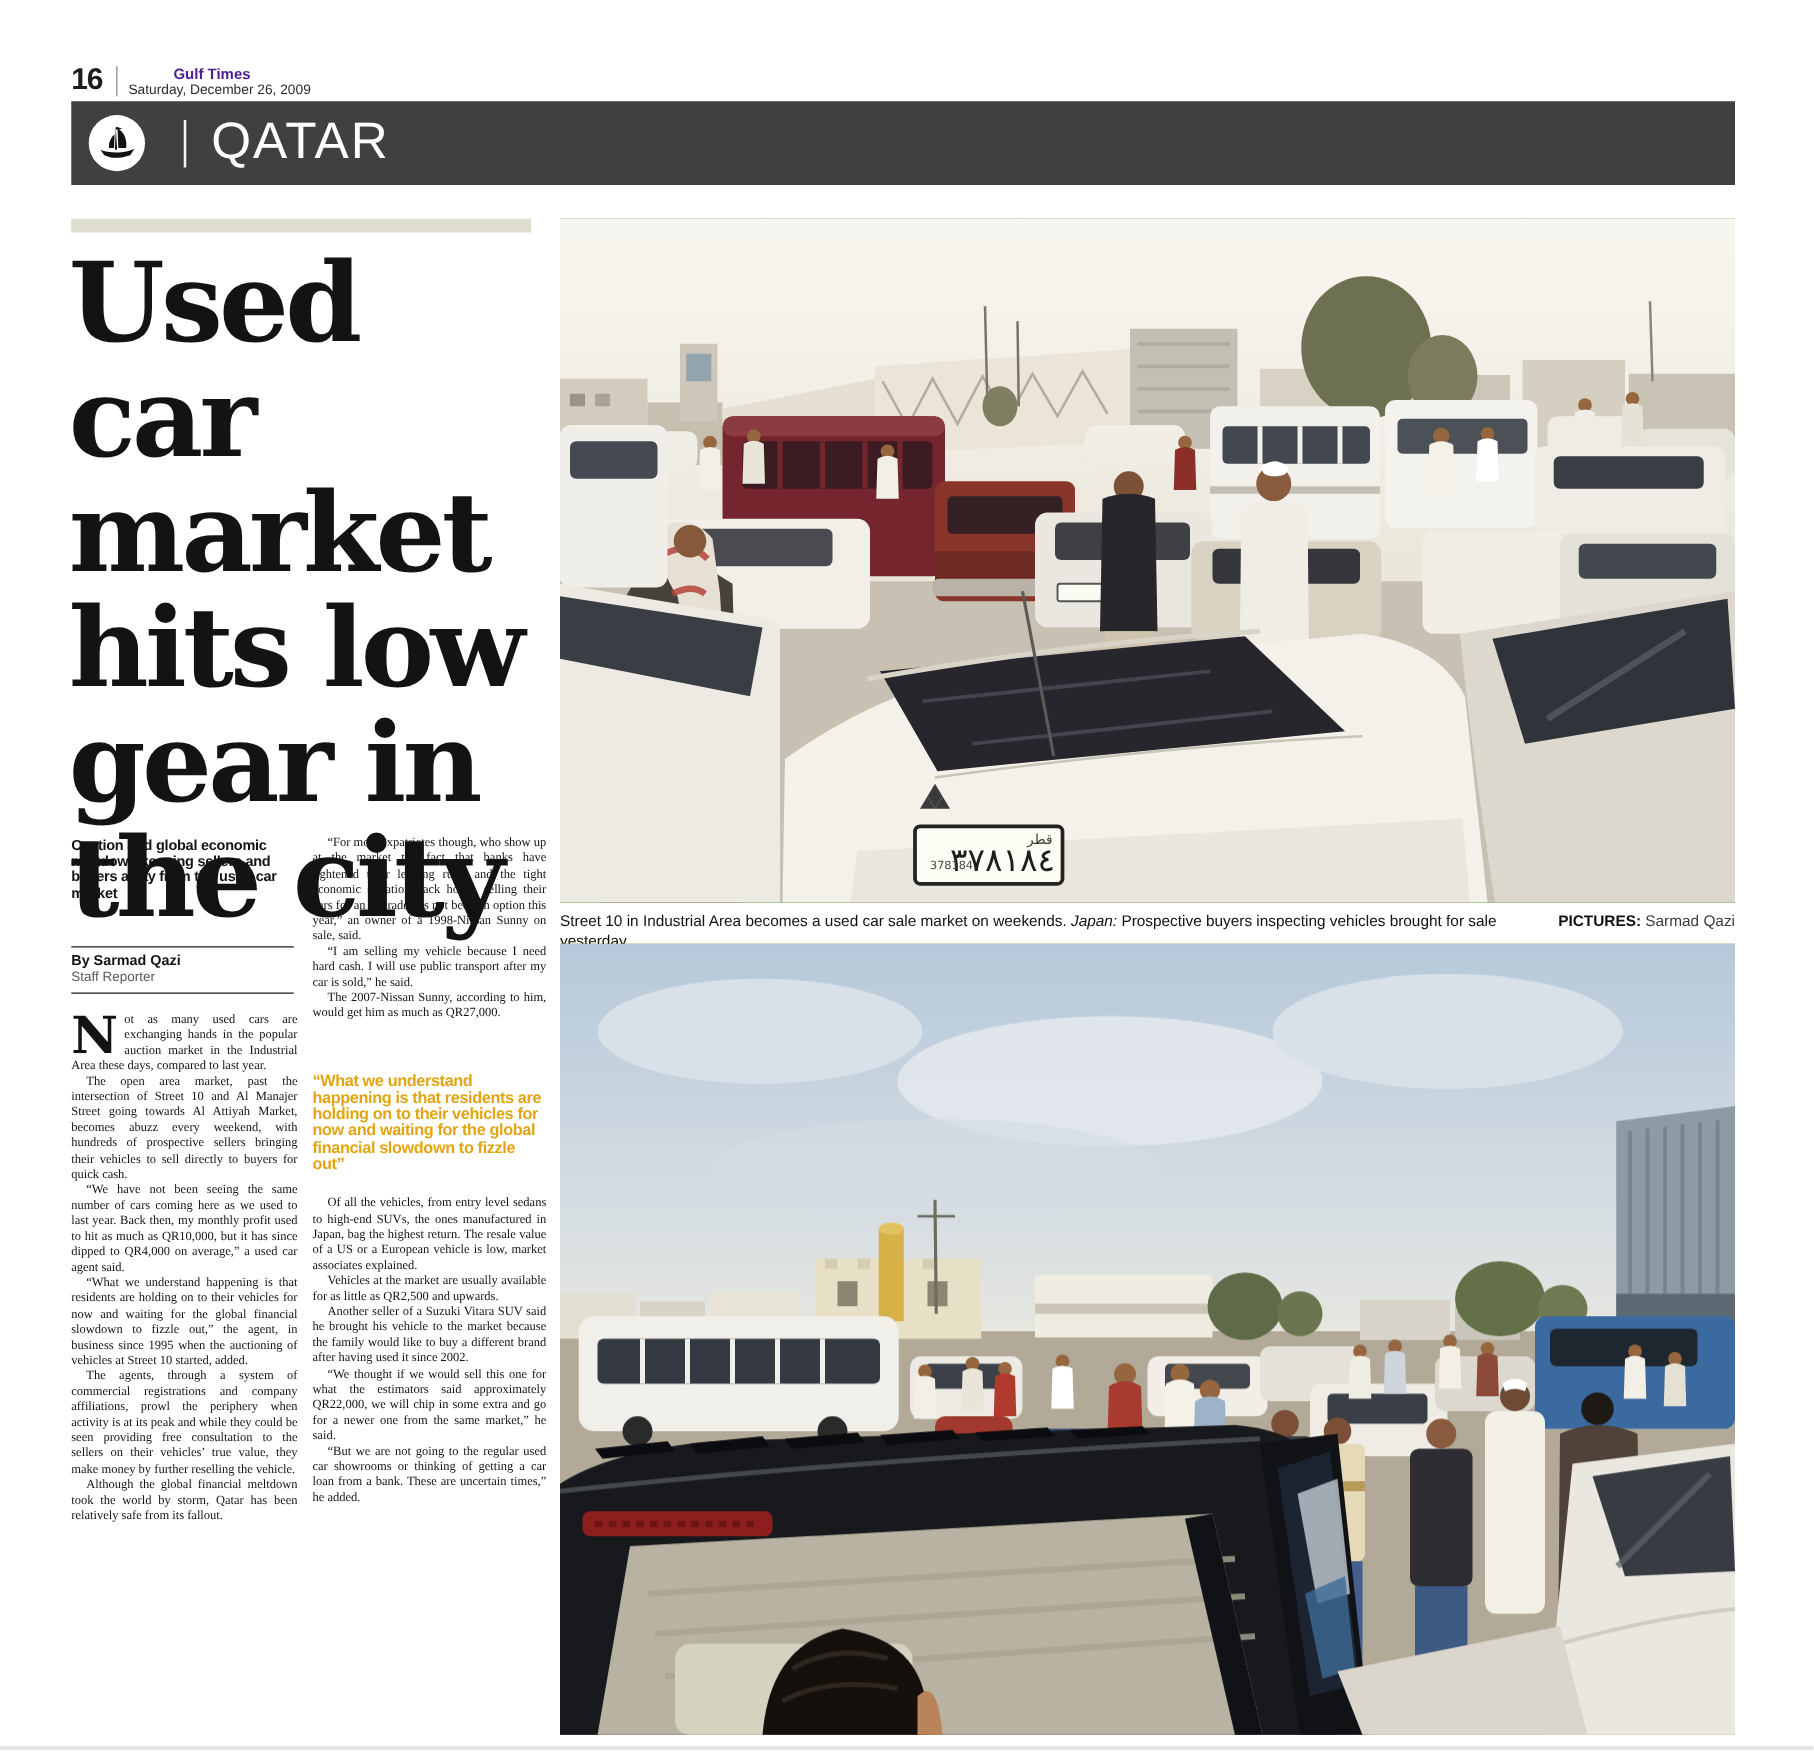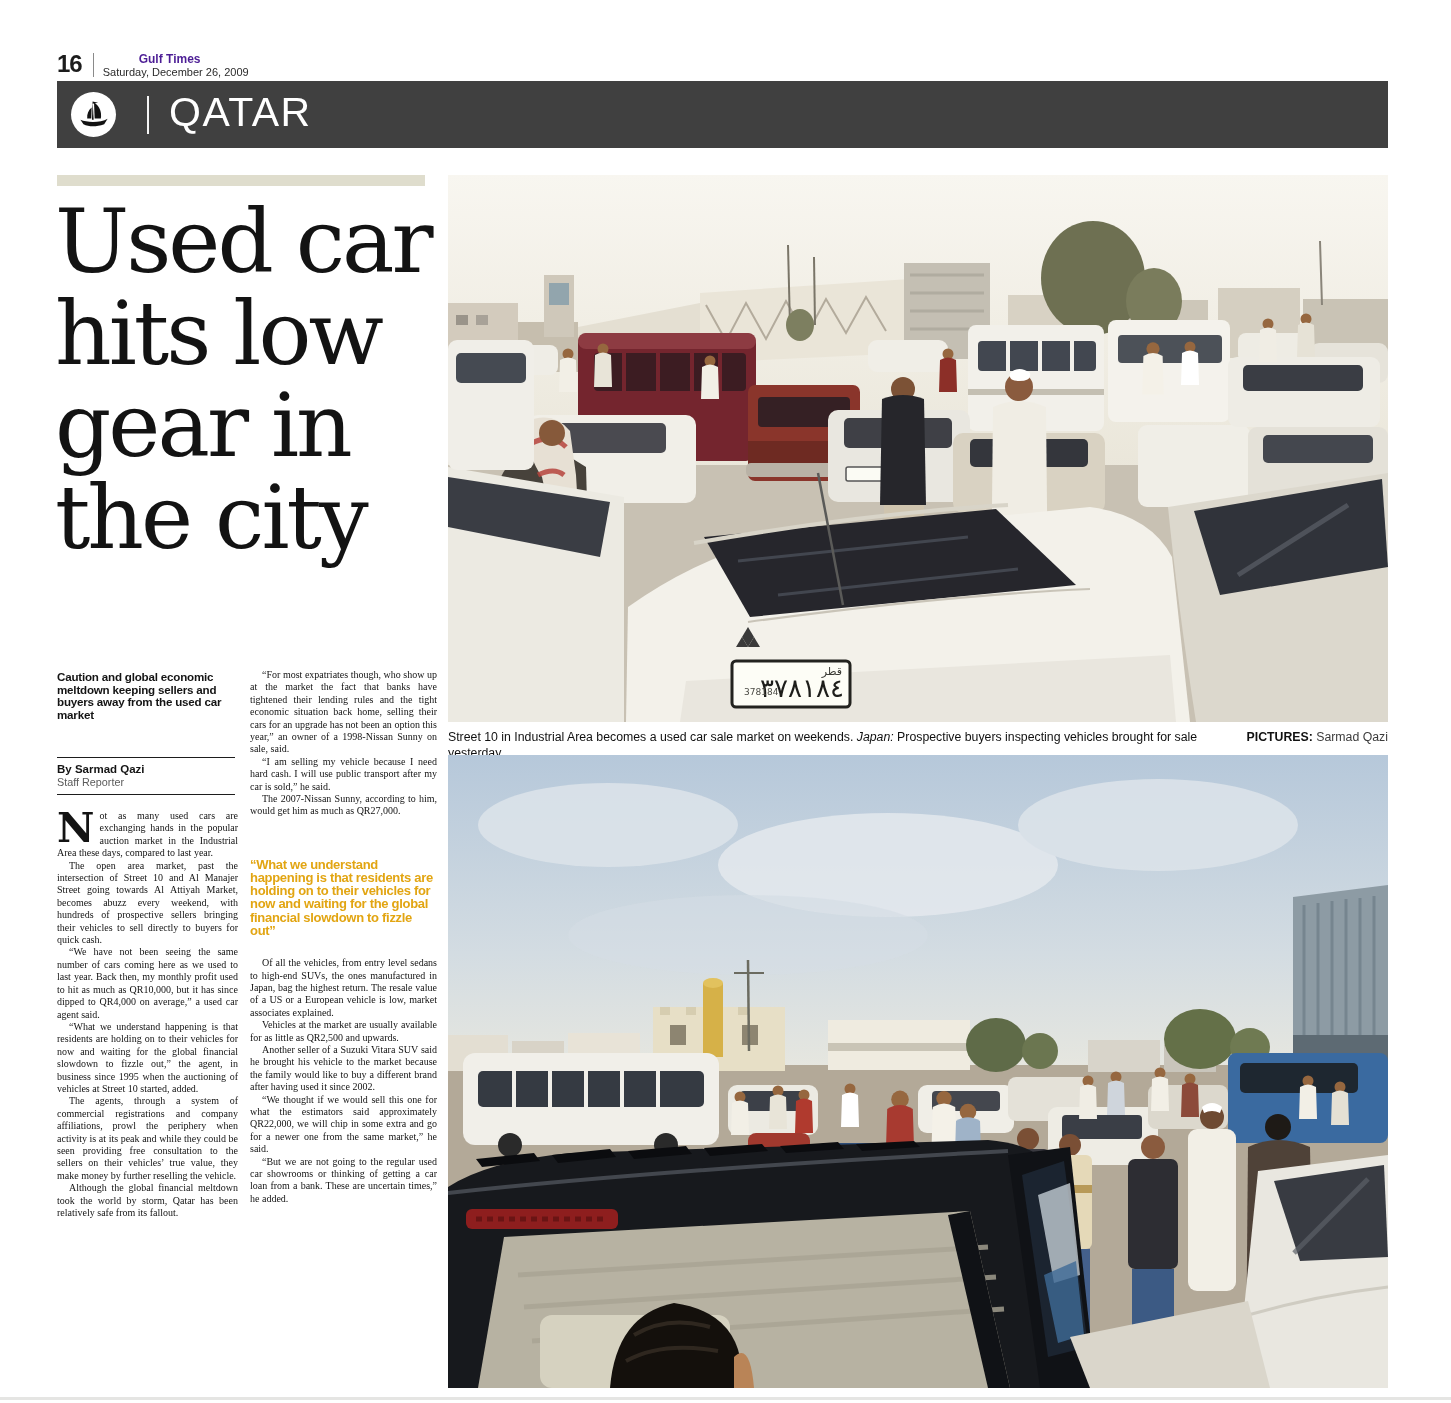--- a/index.html
+++ b/index.html
@@ -18,21 +18,21 @@
           display:flex;align-items:center;}
   .banner-circle{width:45px;height:45px;border-radius:50%;background:#fff;margin-left:14px;
           display:flex;align-items:center;justify-content:center;flex:0 0 auto;}
   .banner-bar{width:2px;height:38px;background:#fff;margin-left:31px;opacity:.95;}
   .banner-title{color:#fff;font-size:41px;font-weight:100;letter-spacing:1.5px;margin-left:20px;
           margin-top:-5px;font-family:"Liberation Sans",sans-serif;}
 
   
   .kicker-bar{position:absolute;left:57px;top:175px;width:368px;height:11px;background:#dfddcd;}
   .headline{position:absolute;left:55px;top:196px;width:385px;
-            font-family:"DejaVu Serif",serif;font-weight:normal;font-size:88px;line-height:92px;
+            font-family:"DejaVu Serif",serif;font-weight:bold;font-size:88px;line-height:92px;
             letter-spacing:-3px;color:#131313;}
   .headline span{display:block;}
 
   .standfirst{position:absolute;left:57px;top:671px;width:180px;
               font-size:11.6px;line-height:12.7px;font-weight:bold;color:#141414;letter-spacing:-0.2px;}
 
   .byline-block{position:absolute;left:57px;top:757px;width:178px;}
   .rule{height:1px;background:#1d1d1d;}
   .byline{font-size:11.5px;font-weight:bold;padding:5px 0 1px;color:#141414;}
   .byline-role{font-size:10.8px;color:#5a5a5a;padding-bottom:6px;}
@@ -89,20 +89,21 @@
         </g>
       </svg>
     </div>
     <div class="banner-bar"></div>
     <div class="banner-title">QATAR</div>
   </div>
 
   <div class="kicker-bar"></div>
   <h1 class="headline" style="margin:0;">
     <span>Used car</span>
+    <span>market</span>
     <span>hits low</span>
     <span>gear in</span>
     <span>the city</span>
   </h1>
 
   <div class="standfirst">Caution and global economic meltdown keeping sellers and buyers away from the used car market</div>
 
   <div class="byline-block">
     <div class="rule"></div>
     <div class="byline">By Sarmad Qazi</div>

